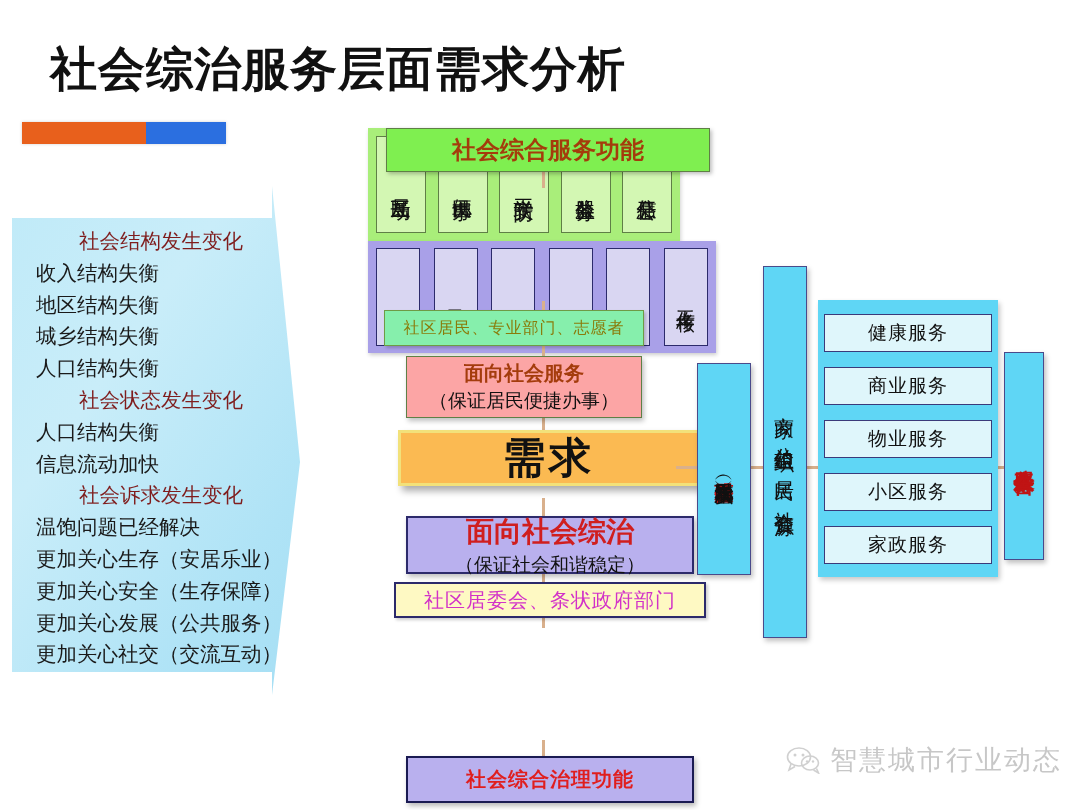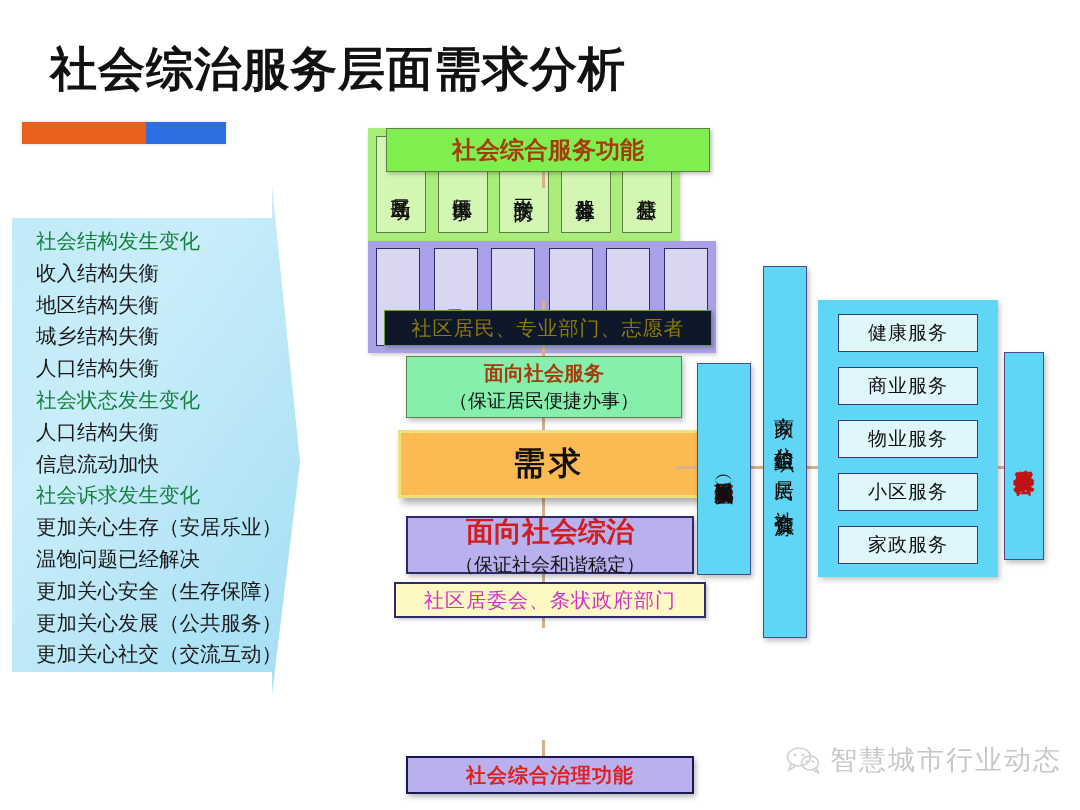--- a/index.html
+++ b/index.html
@@ -40,21 +40,21 @@
     pointer-events:none;
   }
   .arrow-list{
     position:absolute;left:32px;top:46px;width:250px;
     display:flex;flex-direction:column;gap:0px;
   }
   .arrow-list .li{
     font-size:20.5px;line-height:31.8px;color:#1a1a1a;white-space:nowrap;
     font-family:"DejaVu Sans","Liberation Sans",sans-serif;
   }
-  .arrow-list .li.hd{color:#15803d;}
+  .arrow-list .li.hd{color:#7f1d1d;text-align:center;}
 
   
   .center{position:absolute;left:368px;top:128px;width:350px;height:672px;}
 
   .connector{position:absolute;width:3px;background:#D9B08C;left:174px;}
 
   .box{position:absolute;box-sizing:border-box;display:flex;align-items:center;justify-content:center;text-align:center;}
 
   .green-hd{
     left:18px;top:0px;width:324px;height:44px;
@@ -70,39 +70,39 @@
     padding:0 8px;box-sizing:border-box;
   }
   .vcell{
     width:50px;height:97px;background:#D3F7B3;border:1.5px solid #5F7F46;
     box-sizing:border-box;display:flex;align-items:center;justify-content:center;
     writing-mode:vertical-rl;text-orientation:upright;
     font-size:20px;color:#111;letter-spacing:1px;line-height:1;
   }
 
   .green-light{
-    left:16px;top:182px;width:328px;height:36px;
-    background:#0f172a;border:1.5px solid #6E9B45;
-    font-size:20px;color:#8A7B0A;font-weight:normal;letter-spacing:1px;
+    left:16px;top:182px;width:260px;height:36px;
+    background:#86efac;border:1.5px solid #6E9B45;
+    font-size:16px;color:#8A7B0A;font-weight:normal;letter-spacing:1px;
     box-shadow:2px 2px 3px rgba(0,0,0,.2);
   }
 
   .green-mid{
-    left:38px;top:228px;width:276px;height:62px;
-    background:#86efac;border:1.5px solid #5F7F46;
+    left:38px;top:228px;width:236px;height:62px;
+    background:#fca5a5;border:1.5px solid #5F7F46;
     flex-direction:column;gap:1px;
     box-shadow:2px 3px 5px rgba(0,0,0,.25);
   }
   .green-mid .l1{font-size:20px;font-weight:bold;color:#A43C0C;}
   .green-mid .l2{font-size:19px;color:#111;}
 
   .need{
-    left:30px;top:302px;width:302px;height:68px;
+    left:30px;top:302px;width:302px;height:56px;
     background:#FBBA52;border:3px solid #F2E17A;
-    font-size:32px;font-weight:bold;color:#111;letter-spacing:4px;
+    font-size:42px;font-weight:bold;color:#111;letter-spacing:4px;
     box-shadow:4px 5px 7px rgba(0,0,0,.33);
   }
 
   .purple-mid{
     left:38px;top:388px;width:288px;height:58px;
     background:#B9B0EE;border:2px solid #2C2A6B;
     flex-direction:column;gap:1px;
     box-shadow:2px 3px 5px rgba(0,0,0,.25);
   }
   .purple-mid .l1{font-size:28px;font-weight:bold;color:#D01E1E;}
@@ -122,21 +122,21 @@
     padding:0 8px;box-sizing:border-box;
   }
   .pcell{
     width:44px;height:98px;background:#D9D6F2;border:1.5px solid #2C2A6B;
     box-sizing:border-box;display:flex;align-items:center;justify-content:center;
     writing-mode:vertical-rl;text-orientation:upright;
     font-size:19px;color:#111;letter-spacing:1px;line-height:1;
   }
 
   .purple-foot{
-    left:38px;top:628px;width:288px;height:38px;
+    left:38px;top:628px;width:288px;height:47px;
     background:#B9B0EE;border:2.5px solid #1A1A52;
     font-size:20px;font-weight:bold;color:#E01E1E;letter-spacing:1px;
     box-shadow:2px 3px 5px rgba(0,0,0,.28);
   }
 
   
   .vbox{
     position:absolute;box-sizing:border-box;
     background:#5FD6F5;border:1.5px solid #4A4A8A;
     display:flex;align-items:center;justify-content:center;
@@ -155,21 +155,21 @@
     font-size:20px;color:#111;letter-spacing:2px;
   }
 
   .svc-band{
     position:absolute;left:818px;top:300px;width:180px;height:277px;
     background:#5FD6F5;box-shadow:2px 3px 5px rgba(0,0,0,.22);
     display:flex;flex-direction:column;align-items:center;justify-content:space-around;
     padding:6px 0;box-sizing:border-box;
   }
   .svc{
-    width:140px;height:38px;background:#DFF6FB;border:1.5px solid #3A3A7A;
+    width:168px;height:38px;background:#DFF6FB;border:1.5px solid #3A3A7A;
     box-sizing:border-box;display:flex;align-items:center;justify-content:center;
     font-size:19px;color:#111;letter-spacing:1px;
   }
 
   .vbox-plat{
     left:1004px;top:352px;width:40px;height:208px;
     font-size:21px;font-weight:bold;color:#C01414;letter-spacing:1px;
   }
 
   .hline{position:absolute;height:3px;background:#D9B08C;}
@@ -200,22 +200,22 @@
     <div class="arrow-list">
       <div class="li hd">社会结构发生变化</div>
       <div class="li">收入结构失衡</div>
       <div class="li">地区结构失衡</div>
       <div class="li">城乡结构失衡</div>
       <div class="li">人口结构失衡</div>
       <div class="li hd">社会状态发生变化</div>
       <div class="li">人口结构失衡</div>
       <div class="li">信息流动加快</div>
       <div class="li hd">社会诉求发生变化</div>
+      <div class="li">温饱问题已经解决</div>
       <div class="li">更加关心生存（安居乐业）</div>
-      <div class="li">温饱问题已经解决</div>
       <div class="li">更加关心安全（生存保障）</div>
       <div class="li">更加关心发展（公共服务）</div>
       <div class="li">更加关心社交（交流互动）</div>
     </div>
   </div>
 
   <div class="center">
 
     <div class="connector" style="top:44px;height:16px;"></div>
     <div class="connector" style="top:173px;height:9px;"></div>

